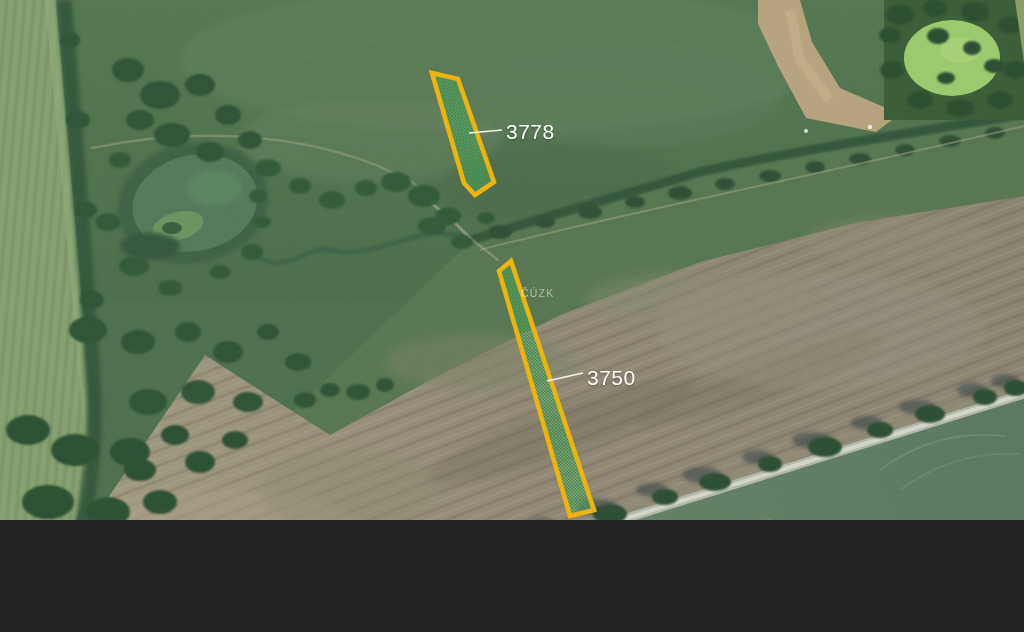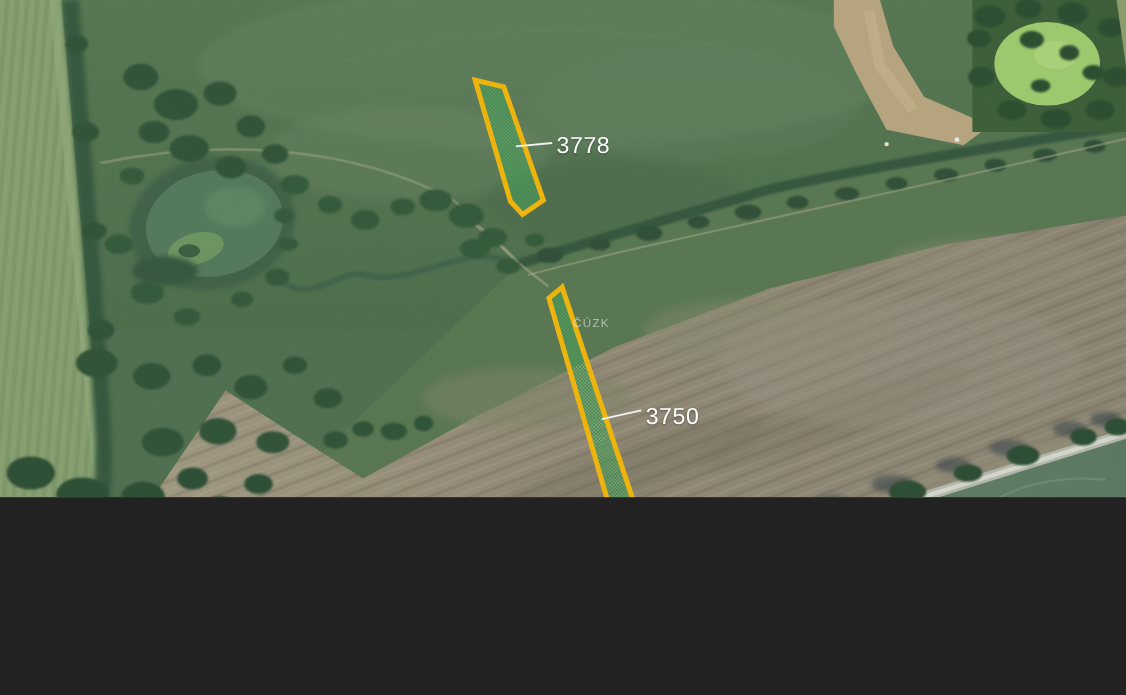--- a/index.html
+++ b/index.html
@@ -1,17 +1,17 @@
 <!DOCTYPE html>
 <html><head>
 <meta charset="utf-8">
 <style>
   html,body { margin:0; padding:0; background:#222; }
   .stage {
-    position:relative; width:1024px; height:452px; overflow:hidden;
+    position:relative; width:1024px; height:520px; overflow:hidden;
     background:#bef264;
     font-family:"Liberation Sans", sans-serif;
   }
   .stage svg { display:block; }
   .plabel {
     font-family:"Liberation Sans", sans-serif;
     font-size:21px;
     font-weight:500;
     letter-spacing:0.5px;
     text-shadow:0 1px 2px rgba(0,0,0,0.35);

